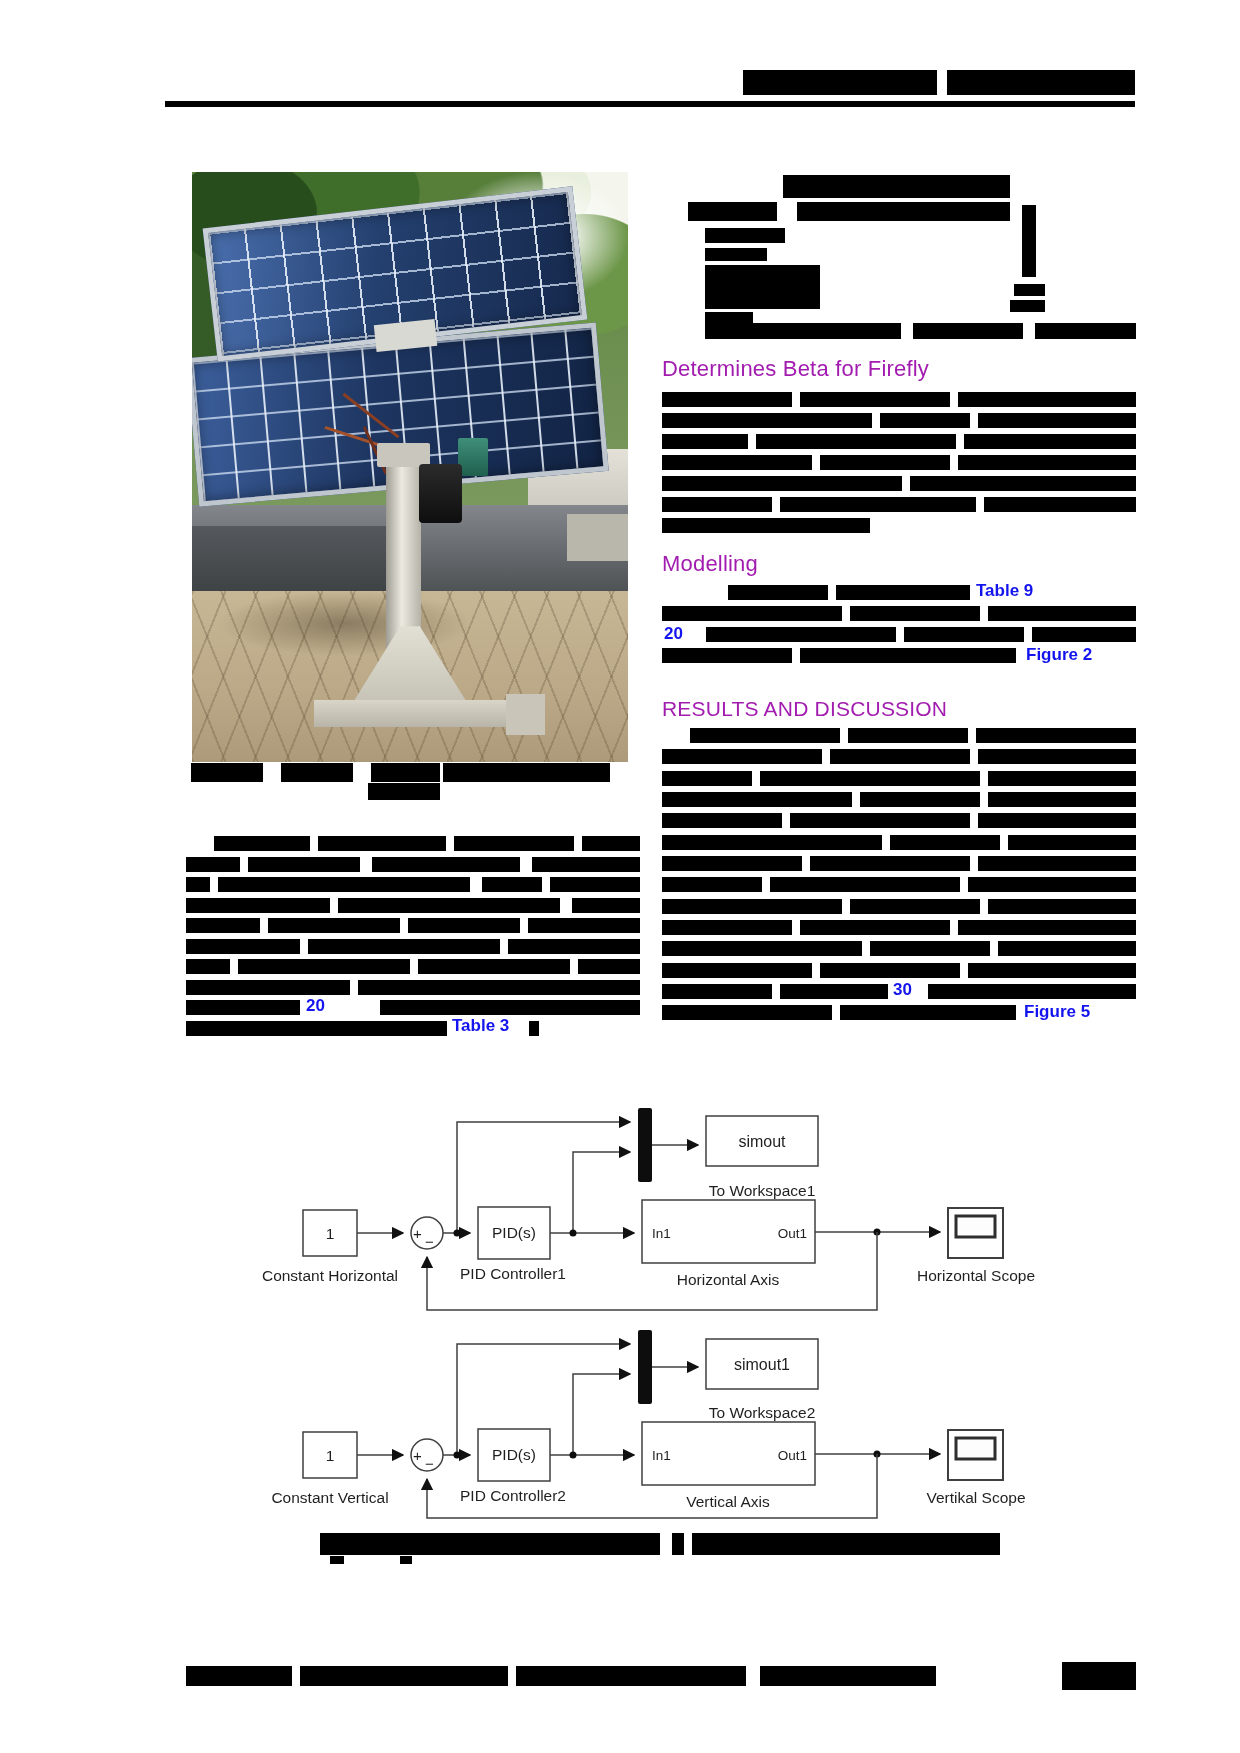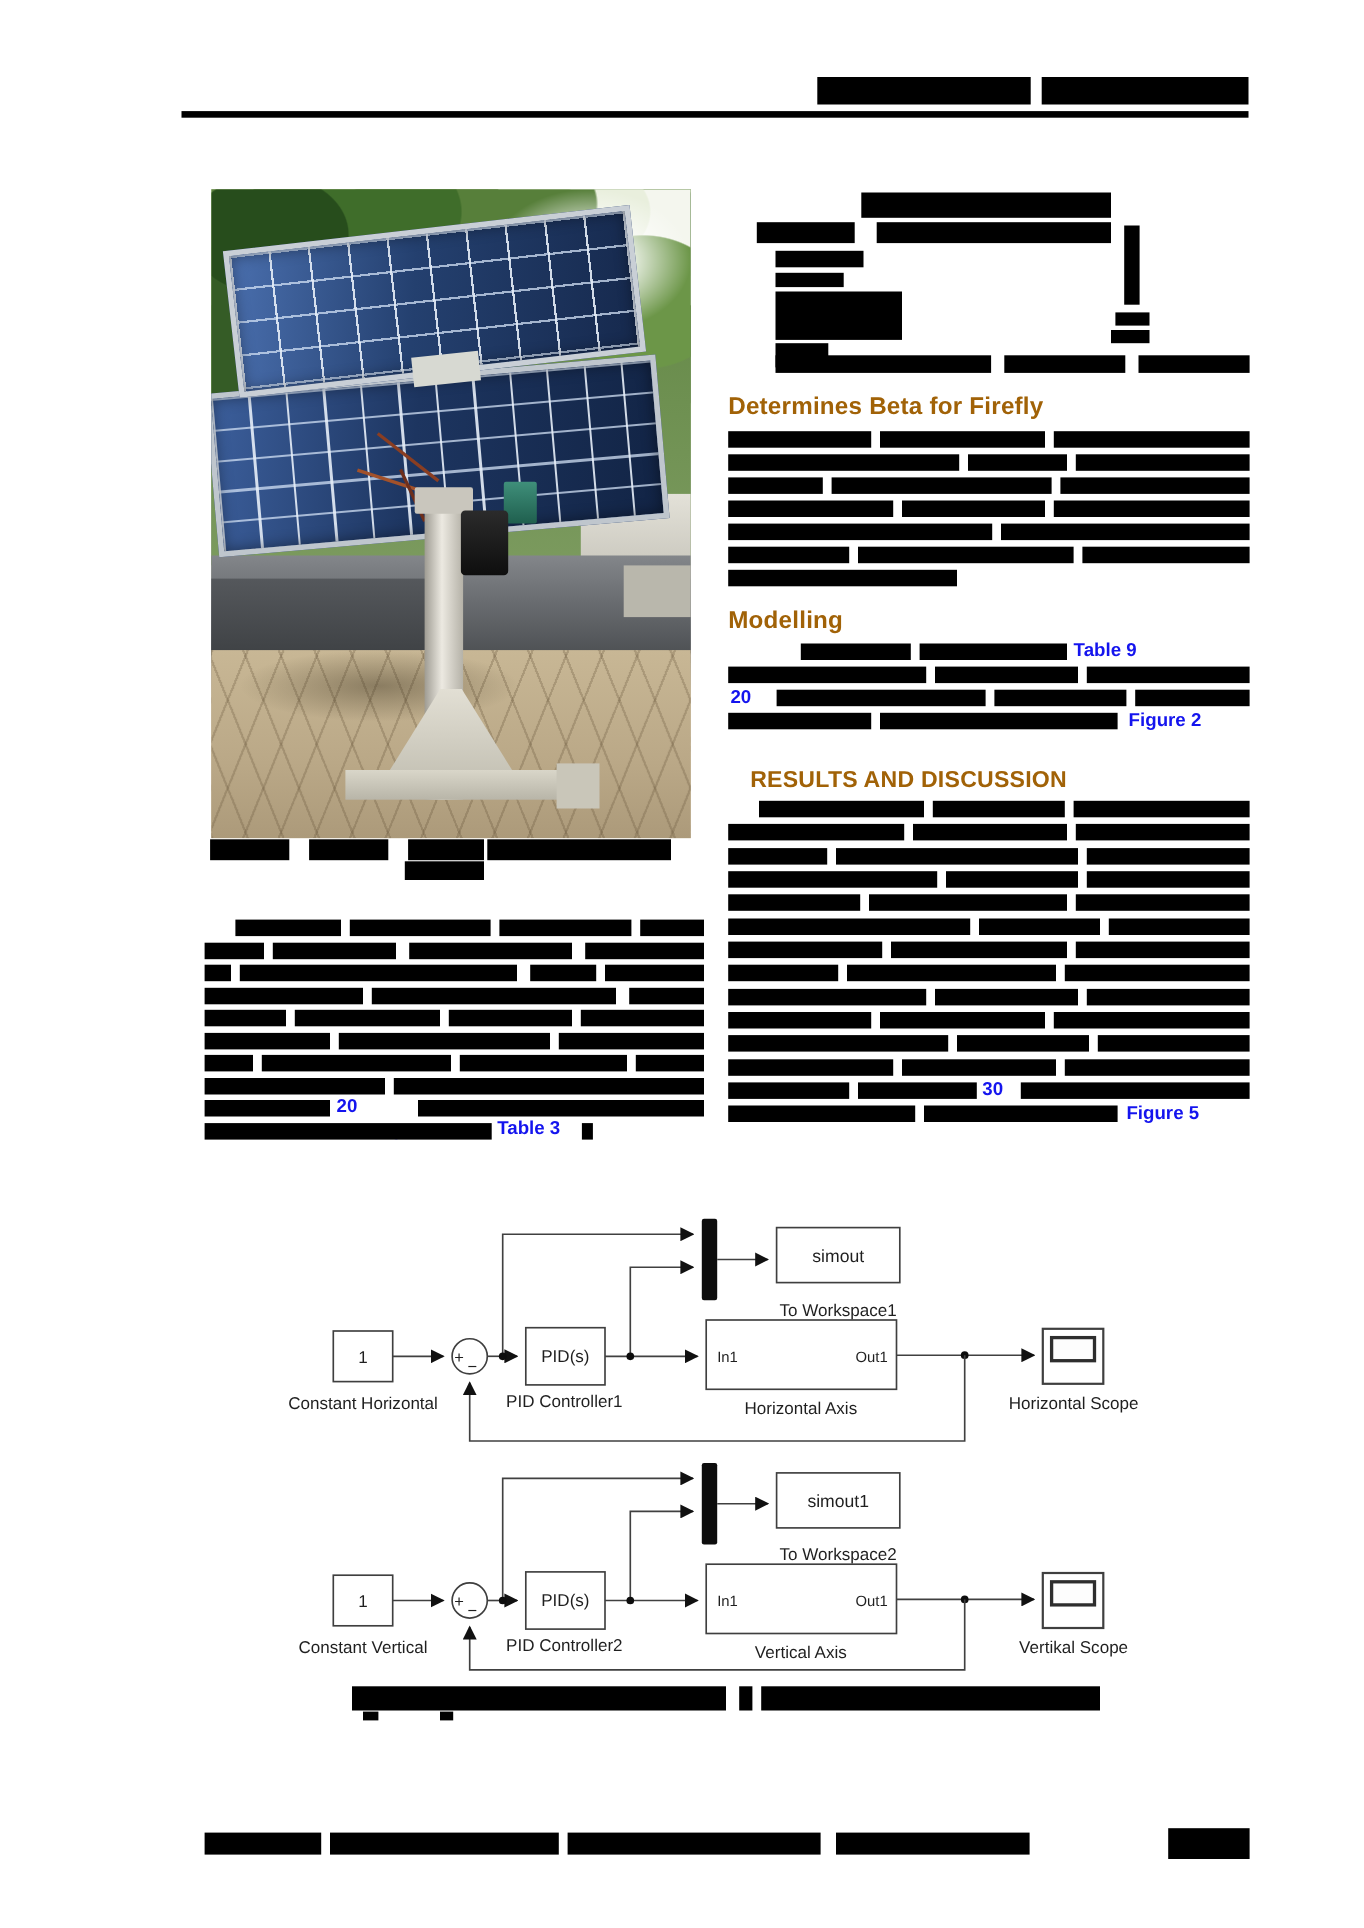--- a/index.html
+++ b/index.html
@@ -1,21 +1,21 @@
 <!DOCTYPE html>
 <html><head>
 <meta charset="utf-8">
 <style>
   html,body{margin:0;padding:0;background:#888;}
   #page{position:relative;width:1240px;height:1753px;background:#ffffff;margin:0 auto;
         font-family:"Liberation Sans",sans-serif;overflow:hidden;}
   .bar{position:absolute;background:#000;}
   .rule{position:absolute;left:165px;top:101px;width:970px;height:6px;background:#000;}
-  .heading{position:absolute;color:#a16207;font-weight:bold;white-space:nowrap;letter-spacing:.2px;}
-  .h22{font-size:22px;} .h21{font-size:21px;margin-left:20px;}
+  .heading{position:absolute;color:#a21caf;font-weight:normal;white-space:nowrap;letter-spacing:.2px;}
+  .h22{font-size:22px;} .h21{font-size:21px;}
   .link{position:absolute;color:#1414ee;font-weight:bold;font-size:17px;white-space:nowrap;}
   
   #photo{position:absolute;left:192px;top:172px;width:436px;height:590px;overflow:hidden;
          background:linear-gradient(180deg,#9db77f 0%,#7fa05c 30%,#8e9a84 55%,#8b8d89 62%,#6e7173 70%,#c0b194 78%,#cbbc9f 100%);}
   #photo div{position:absolute;}
   .ph-foliage{left:0;top:0;width:100%;height:58%;background:
     radial-gradient(120px 90px at 12% 12%,#274d1c 0 60%,transparent 61%),
     radial-gradient(160px 110px at 30% 6%,#3f6d2a 0 60%,transparent 61%),
     radial-gradient(140px 100px at 6% 40%,#355c26 0 60%,transparent 61%),
     radial-gradient(200px 120px at 55% 4%,#577f3a 0 55%,transparent 56%),

